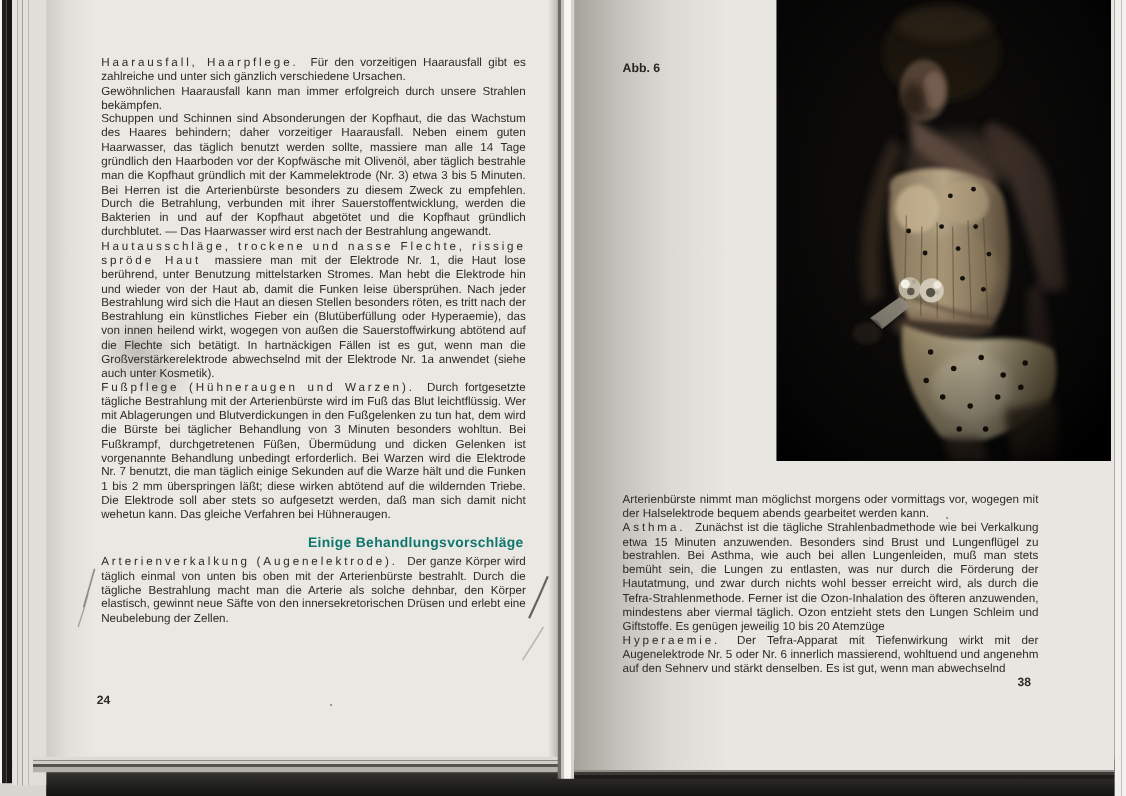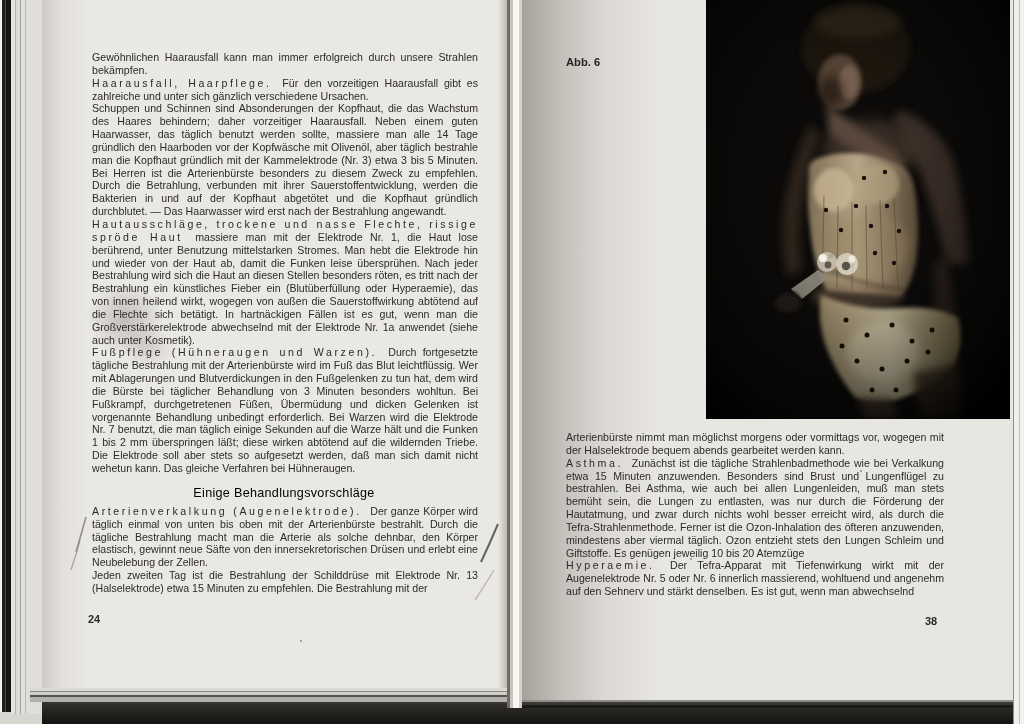--- a/index.html
+++ b/index.html
@@ -34,27 +34,27 @@
   .smudge.s1 { left:44px; top:282px; width:78px; height:74px;
     background:radial-gradient(ellipse at center,rgba(104,100,92,.32),rgba(0,0,0,0) 70%); }
   .smudge.s2 { left:78px; top:326px; width:56px; height:42px;
     background:radial-gradient(ellipse at center,rgba(104,100,92,.20),rgba(0,0,0,0) 70%); }
   .dust { position:absolute; width:2px; height:2px; border-radius:50%; background:#8d8b85; }
   
   .block { position:absolute; color:#2c2b27; font-size:10.6px; line-height:12.85px;
     text-align:justify; hyphens:auto; }
   .block p { margin:0; }
   .block-left { left:92px; top:51px; width:386px; }
-  .block-right { left:566px; top:431px; width:378px; }
+  .block-right { left:566px; top:448px; width:378px; }
   .lead { letter-spacing:2.6px; }
   .lead:not(:empty) { margin-right:5px; }
-  .heading { font-size:12.6px; line-height:14px; font-weight:normal; letter-spacing:.3px;
-    text-align:center; margin:11px 2px 5px 0; color:#000000; }
+  .heading { font-size:12.6px; line-height:14px; font-weight:bold; letter-spacing:.3px;
+    text-align:right; margin:11px 2px 5px 0; color:#0f766e; }
   .pagenum { position:absolute; font-size:11px; font-weight:bold; color:#2c2b27; }
-  .pagenum.left { left:88px; top:613px; }
+  .pagenum.left { left:88px; top:631px; }
   .pagenum.right { left:925px; top:615px; }
   .caption { position:absolute; left:566px; top:56px; width:138px; color:#262520; font-weight:bold; }
   .caption .abb { text-align:left; font-size:11.2px; margin:0 0 21px 0; }
   .caption .lines { font-size:10.8px; line-height:14.6px; white-space:pre-line; }
   
   .photo { position:absolute; left:706px; top:0; width:304px; height:419px; background:#0b0b0a; }
   .photo svg { display:block; }
   .marks { position:absolute; left:0; top:0; pointer-events:none; }
 </style>
 </head>
@@ -67,28 +67,27 @@
   <div class="cover-edge-left"></div>
   <div class="page-stack-left"></div>
 
   <div class="page-left">
     <div class="smudge s1"></div>
     <div class="smudge s2"></div>
   </div>
   <div class="left-bottom-edges"></div>
 
   <div class="block block-left">
+    <p><span class="lead">Haarausfall, Haarpflege.</span> <span>Für den vorzeitigen Haarausfall gibt es zahlreiche und unter sich gänzlich verschiedene Ursachen.</span></p>
     <p><span class="lead"></span><span>Gewöhnlichen Haarausfall kann man immer erfolgreich durch unsere Strahlen bekämpfen.</span></p>
-    <p><span class="lead">Haarausfall, Haarpflege.</span> <span>Für den vorzeitigen Haarausfall gibt es zahlreiche und unter sich gänzlich verschiedene Ursachen.</span></p>
     <p><span class="lead"></span><span>Schuppen und Schinnen sind Absonderungen der Kopfhaut, die das Wachstum des Haares behindern; daher vorzeitiger Haarausfall. Neben einem guten Haarwasser, das täglich benutzt werden sollte, massiere man alle 14 Tage gründlich den Haarboden vor der Kopfwäsche mit Olivenöl, aber täglich bestrahle man die Kopfhaut gründlich mit der Kammelektrode (Nr. 3) etwa 3 bis 5 Minuten. Bei Herren ist die Arterienbürste besonders zu diesem Zweck zu empfehlen. Durch die Betrahlung, verbunden mit ihrer Sauerstoffentwicklung, werden die Bakterien in und auf der Kopfhaut abgetötet und die Kopfhaut gründlich durchblutet. — Das Haarwasser wird erst nach der Bestrahlung angewandt.</span></p>
     <p><span class="lead">Hautausschläge, trockene und nasse Flechte, rissige spröde Haut</span> <span>massiere man mit der Elektrode Nr. 1, die Haut lose berührend, unter Benutzung mittelstarken Stromes. Man hebt die Elektrode hin und wieder von der Haut ab, damit die Funken leise übersprühen. Nach jeder Bestrahlung wird sich die Haut an diesen Stellen besonders röten, es tritt nach der Bestrahlung ein künstliches Fieber ein (Blutüberfüllung oder Hyperaemie), das von innen heilend wirkt, wogegen von außen die Sauerstoffwirkung abtötend auf die Flechte sich betätigt. In hartnäckigen Fällen ist es gut, wenn man die Großverstärkerelektrode abwechselnd mit der Elektrode Nr. 1a anwendet (siehe auch unter Kosmetik).</span></p>
     <p><span class="lead">Fußpflege (Hühneraugen und Warzen).</span> <span>Durch fortgesetzte tägliche Bestrahlung mit der Arterienbürste wird im Fuß das Blut leichtflüssig. Wer mit Ablagerungen und Blutverdickungen in den Fußgelenken zu tun hat, dem wird die Bürste bei täglicher Behandlung von 3 Minuten besonders wohltun. Bei Fußkrampf, durchgetretenen Füßen, Übermüdung und dicken Gelenken ist vorgenannte Behandlung unbedingt erforderlich. Bei Warzen wird die Elektrode Nr. 7 benutzt, die man täglich einige Sekunden auf die Warze hält und die Funken 1 bis 2 mm überspringen läßt; diese wirken abtötend auf die wildernden Triebe. Die Elektrode soll aber stets so aufgesetzt werden, daß man sich damit nicht wehetun kann. Das gleiche Verfahren bei Hühneraugen.</span></p>
     <h3 class="heading">Einige Behandlungsvorschläge</h3>
     <p><span class="lead">Arterienverkalkung (Augenelektrode).</span> <span>Der ganze Körper wird täglich einmal von unten bis oben mit der Arterienbürste bestrahlt. Durch die tägliche Bestrahlung macht man die Arterie als solche dehnbar, den Körper elastisch, gewinnt neue Säfte von den innersekretorischen Drüsen und erlebt eine Neubelebung der Zellen.</span></p>
-    <p><span class="lead"></span><span>Jeden zweiten Tag ist die Bestrahlung der Schilddrüse mit Elektrode Nr. 13 (Halselektrode) etwa 15 Minuten zu empfehlen. Die Bestrahlung mit der</span></p>
   </div>
   <div class="pagenum left">24</div>
 
   <svg class="marks" width="1024" height="724" viewBox="0 0 1024 724">
     <path d="M 86 517 Q 81 535 76 552" stroke="#7d7b76" stroke-width="1.6" fill="none" opacity=".8"></path>
     <path d="M 80 540 Q 76 556 71 570" stroke="#8d8b86" stroke-width="1.3" fill="none" opacity=".7"></path>
     <path d="M 498 524 Q 490 543 481 562" stroke="#4c4b47" stroke-width="2" fill="none" opacity=".85"></path>
     <path d="M 494 570 Q 485 585 475 600" stroke="#9b9893" stroke-width="1.4" fill="none" opacity=".6"></path>
   </svg>
 

